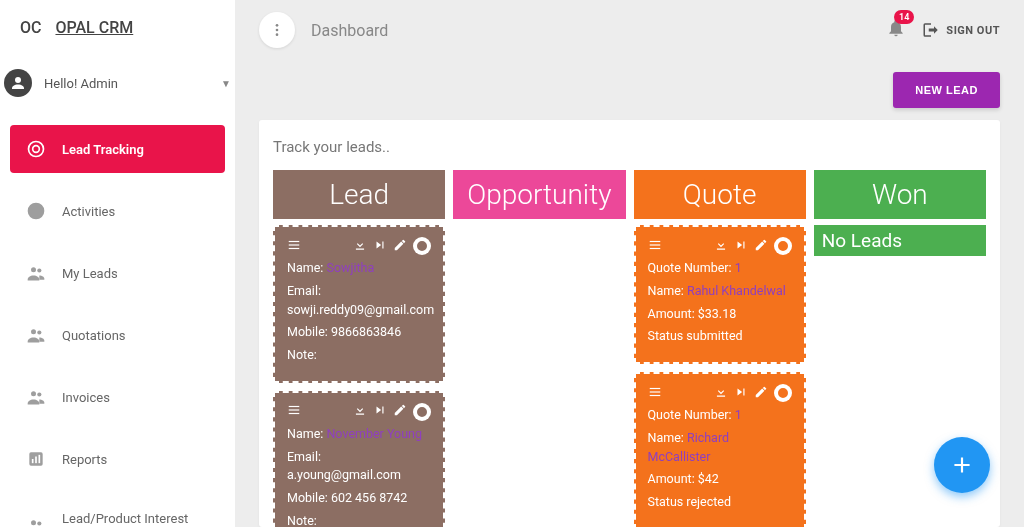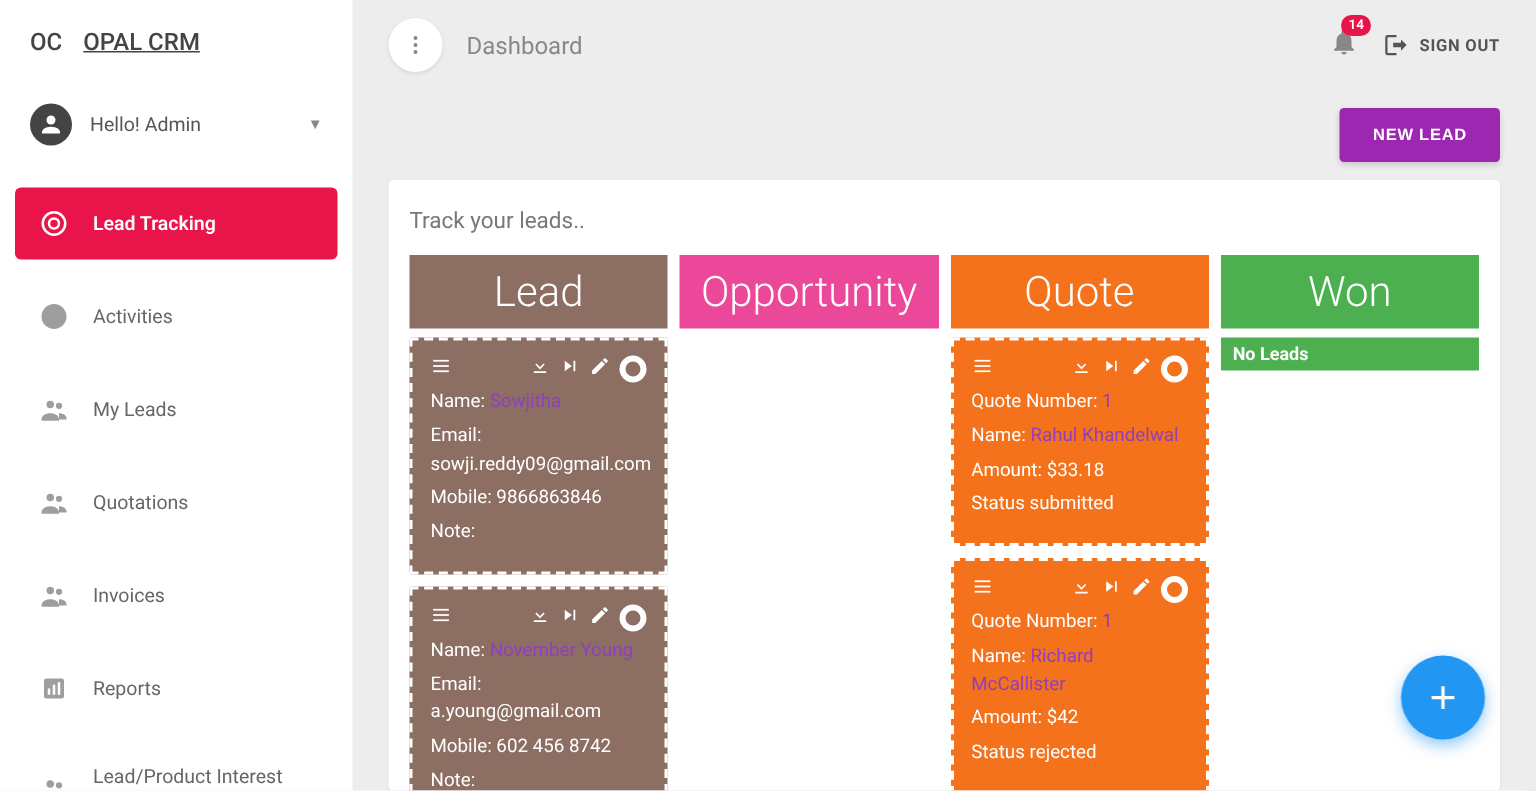--- a/index.html
+++ b/index.html
@@ -3,21 +3,21 @@
 <meta charset="utf-8">
 <style>
 * { box-sizing: border-box; margin: 0; padding: 0; }
 body { font-family: -apple-system, BlinkMacSystemFont, "Segoe UI", Roboto, sans-serif; background: #ededed; color: #555; overflow: hidden; }
 .app { display: flex; width: 1024px; height: 527px; }
 .sidebar { width: 235px; background: #fff; display: flex; flex-direction: column; }
 .brand { display: flex; align-items: center; gap: 14px; padding: 18px 20px 14px; }
 .brand-badge { font-size: 16px; font-weight: 500; color: #444; }
 .brand-name { font-size: 16px; font-weight: 500; color: #444; text-decoration: underline; }
 .divider { height: 1px; background: #eee; margin: 0 10px; }
-.user { display: flex; align-items: center; padding: 18px 20px; gap: 12px; }
+.user { display: flex; align-items: center; padding: 18px 4px; gap: 12px; }
 .avatar { width: 28px; height: 28px; border-radius: 50%; background: #444; display: flex; align-items: center; justify-content: center; }
 .avatar svg { width: 18px; height: 18px; fill: #fff; }
 .user-name { flex: 1; font-size: 13px; color: #555; }
 .chevron { color: #888; font-size: 10px; }
 .nav { padding: 10px 10px 0; }
 .nav-item { display: flex; align-items: center; gap: 16px; padding: 14px 16px; border-radius: 4px; font-size: 13px; color: #666; cursor: pointer; margin-bottom: 14px; }
 .nav-item.active { background: #e9144a; color: #fff; font-weight: 600; }
 .nav-item .icon { width: 20px; height: 20px; display: flex; align-items: center; justify-content: center; }
 .nav-item svg { width: 20px; height: 20px; fill: #9e9e9e; }
 .nav-item.active svg { fill: #fff; }
@@ -50,21 +50,21 @@
 .card-icons { display: flex; align-items: center; justify-content: space-between; margin-bottom: 4px; }
 .card-icons .left { display: flex; align-items: center; }
 .card-icons .right { display: flex; align-items: center; gap: 6px; }
 .card-icons svg { width: 14px; height: 14px; fill: #fff; }
 .card-icons .clock { width: 18px; height: 18px; border-radius: 50%; background: #fff; display: flex; align-items: center; justify-content: center; }
 .col-lead .clock svg { fill: #8c6e63; width: 12px; height: 12px; }
 .col-quote .clock svg { fill: #f4721c; width: 12px; height: 12px; }
 .row { margin: 4px 0; font-size: 12.5px; line-height: 1.5; }
 .row .label { color: #fff; }
 .row .link { color: #8f3fbf; cursor: pointer; }
-.empty { background: #4caf50; color: #fff; font-size: 12px; padding: 4px 8px; font-weight: bold; }
+.empty { background: #4caf50; color: #fff; font-size: 19px; padding: 4px 8px; }
 .fab { position: fixed; right: 34px; bottom: 34px; width: 56px; height: 56px; border-radius: 50%; background: #2196f3; color: #fff; display: flex; align-items: center; justify-content: center; cursor: pointer; box-shadow: 0 4px 10px rgba(33,150,243,0.5); }
 .fab svg { width: 26px; height: 26px; fill: #fff; }
 </style>
 </head>
 <body>
 
 <div class="app">
   <aside class="sidebar">
     <div class="brand">
       <span class="brand-badge">OC</span>

